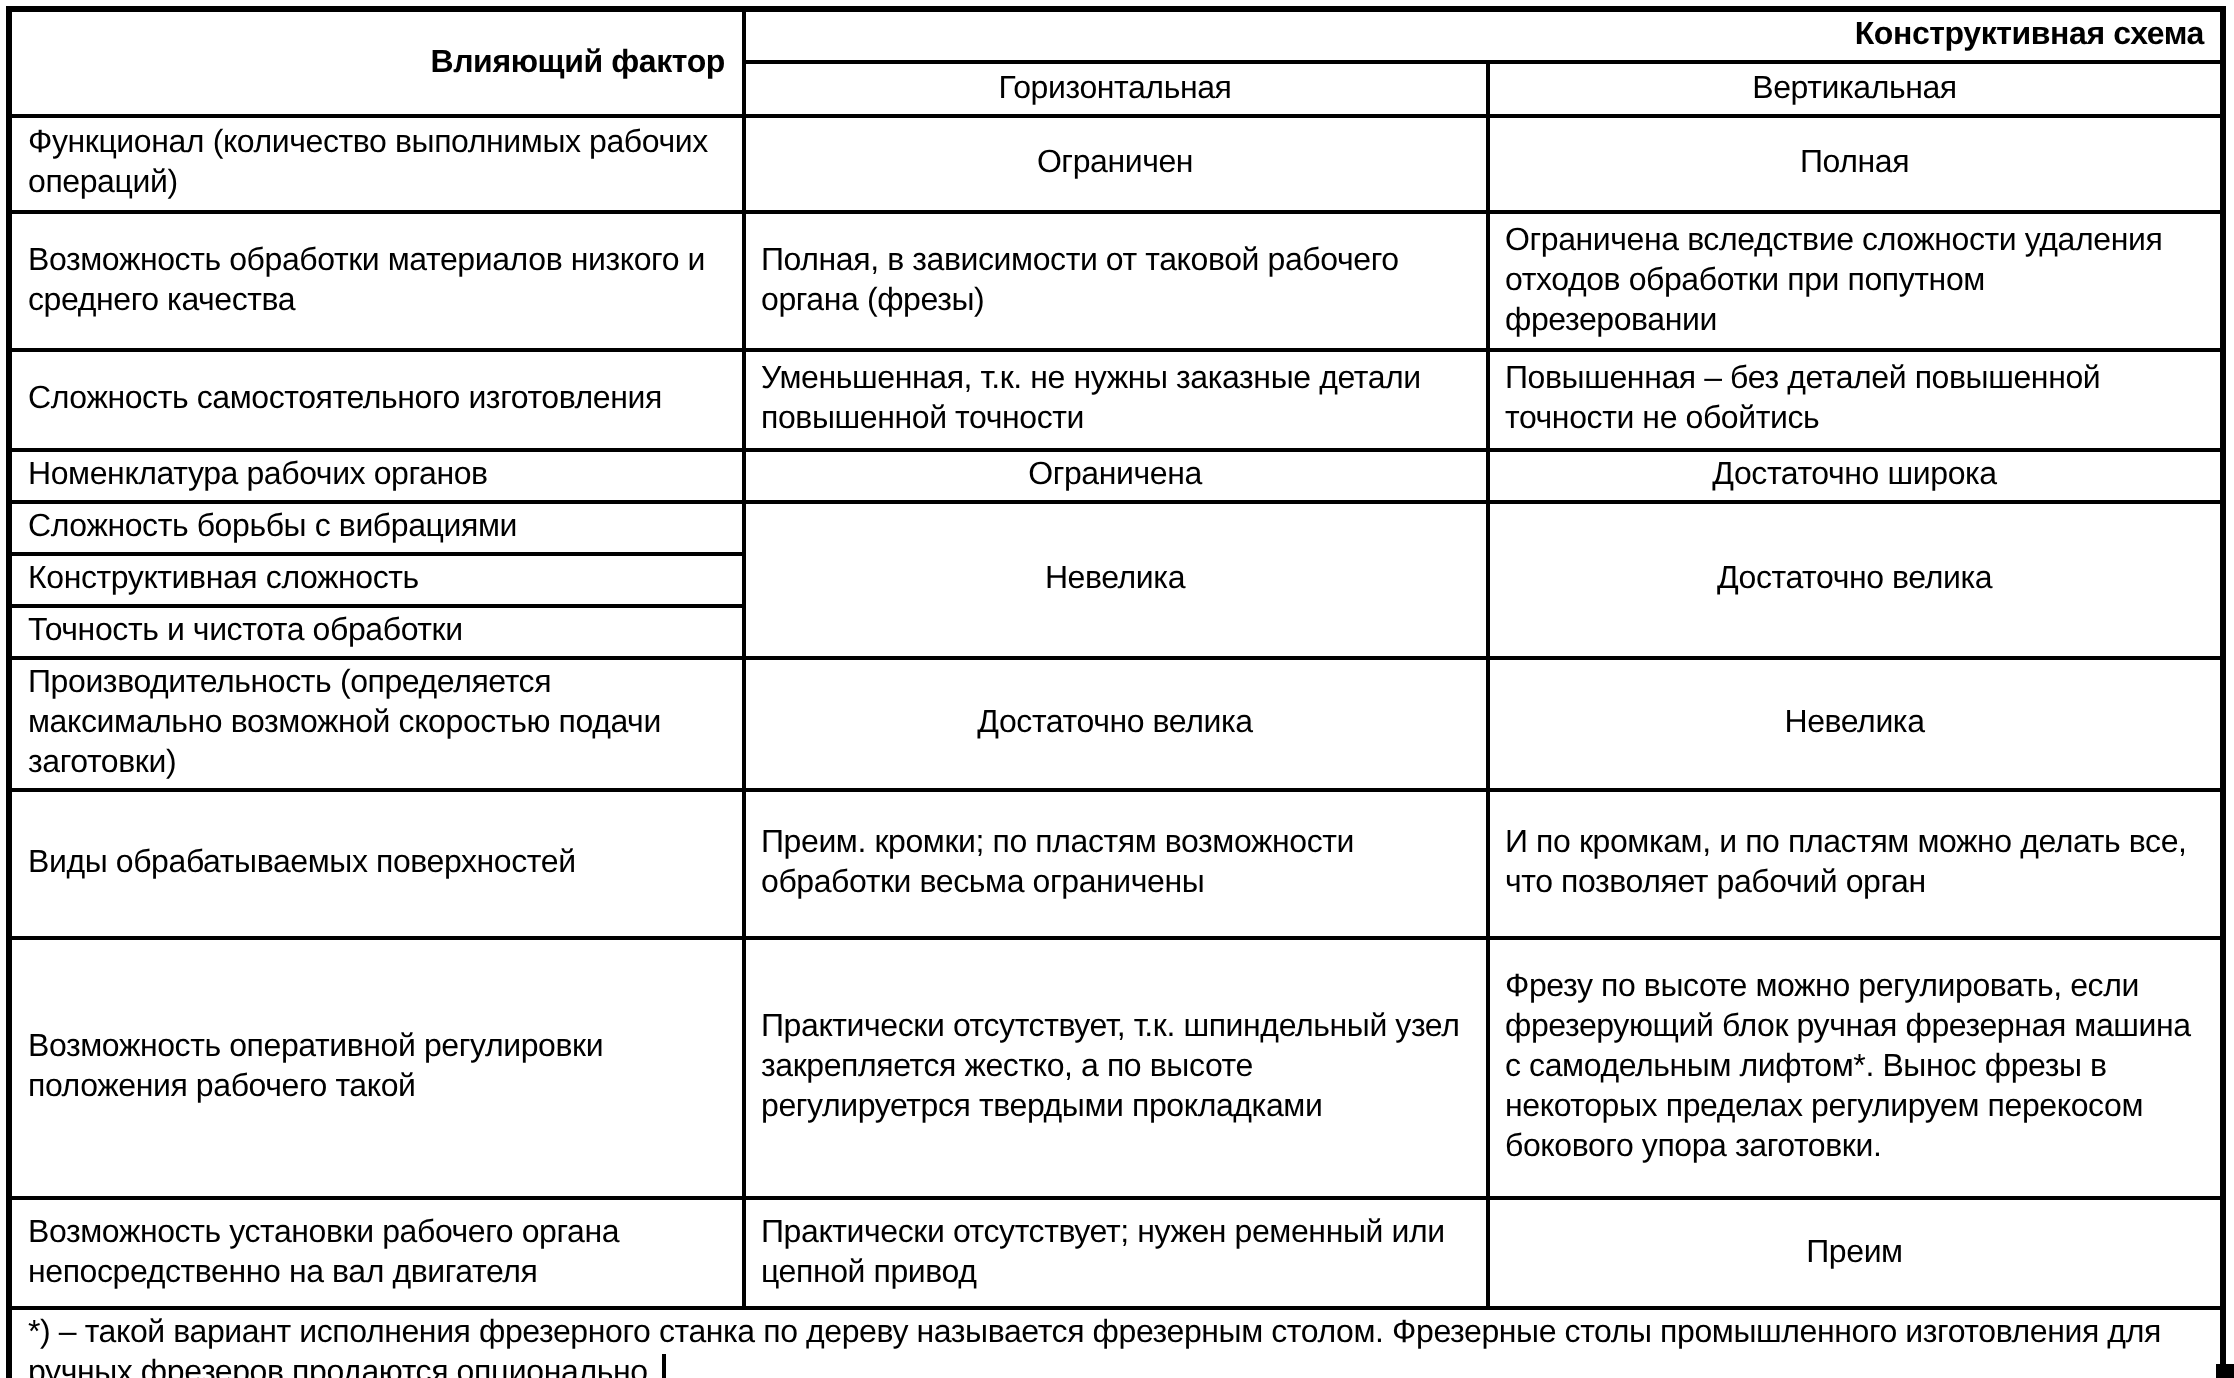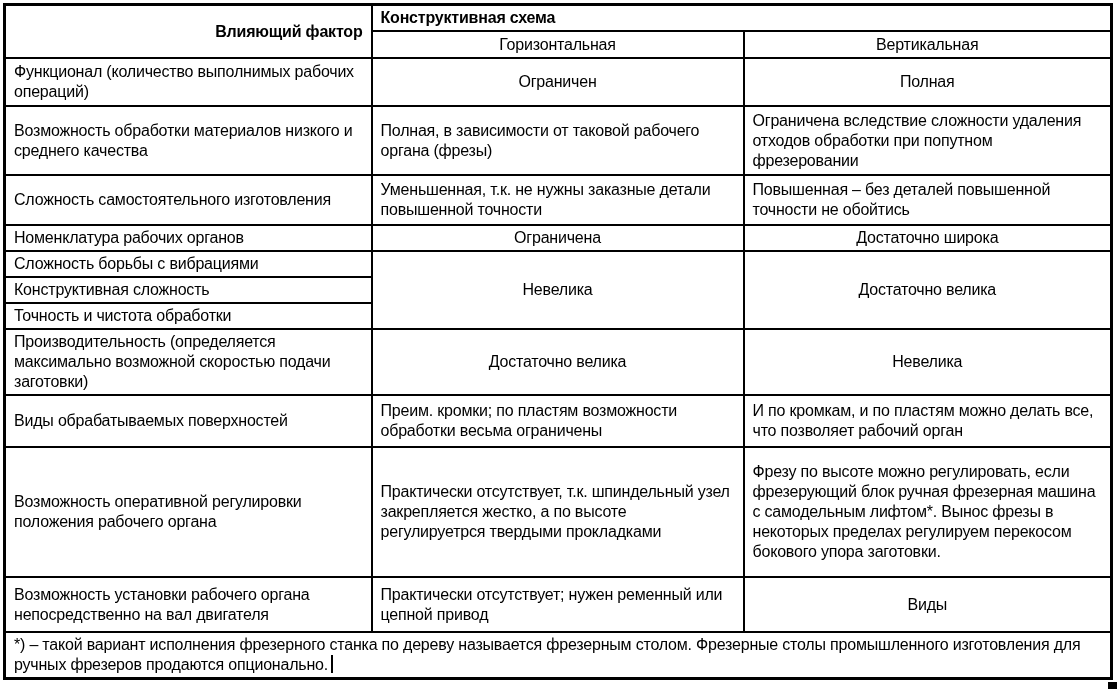--- a/index.html
+++ b/index.html
@@ -41,39 +41,39 @@
   .factor-cell { padding-left: 6px; padding-right: 6px; }
   
   .hdr-factor {
     font-size: 20px;
     font-weight: bold;
     text-align: right;
   }
   .hdr-scheme {
     font-size: 18px;
     font-weight: bold;
-    text-align: left;
+    text-align: right;
   }
   .hdr-sub {
     font-size: 18px;
     font-weight: normal;
     text-align: center;
   }
   
   tr.rh1 { height: 24px; }
   tr.rh2 { height: 27px; }
   tr.r1  { height: 48px; }
   tr.r2  { height: 69px; }
   tr.r3  { height: 50px; }
   tr.r4  { height: 24px; }
   tr.r5  { height: 24px; }
   tr.r6  { height: 24px; }
   tr.r7  { height: 23px; }
   tr.r8  { height: 61px; margin-left: 20px; }
-  tr.r9  { height: 52px; }
+  tr.r9  { height: 74px; }
   tr.r10 { height: 130px; }
   tr.r11 { height: 55px; }
   tr.rf  { height: 44px; }
   .footnote-cell {
     text-align: left;
     font-size: 16px;
     padding-left: 6px;
   }
   .text-caret {
     display: inline-block;
@@ -153,29 +153,29 @@
       <td class="c">Невелика</td>
     </tr>
 
     <tr class="r9">
       <td class="l factor-cell">Виды обрабатываемых поверхностей</td>
       <td class="l">Преим. кромки; по пластям возможности обработки весьма ограничены</td>
       <td class="l">И по кромкам, и по пластям можно делать все, что позволяет рабочий орган</td>
     </tr>
 
     <tr class="r10">
-      <td class="l factor-cell">Возможность оперативной регулировки положения рабочего органа</td>
+      <td class="l factor-cell">Возможность оперативной регулировки положения рабочего такой</td>
       <td class="l">Практически отсутствует, т.к. шпиндельный узел закрепляется жестко, а по высоте регулируетрся твердыми прокладками</td>
       <td class="l">Фрезу по высоте можно регулировать, если фрезерующий блок ручная фрезерная машина с самодельным лифтом*. Вынос фрезы в некоторых пределах регулируем перекосом бокового упора заготовки.</td>
     </tr>
 
     <tr class="r11">
       <td class="l factor-cell">Возможность установки рабочего органа непосредственно на вал двигателя</td>
       <td class="l">Практически отсутствует; нужен ременный или цепной привод</td>
-      <td class="c">Виды</td>
+      <td class="c">Преим</td>
     </tr>
 
     <tr class="rf">
       <td colspan="3" class="footnote-cell">
         <span>*) – такой вариант исполнения фрезерного станка по дереву называется фрезерным столом. Фрезерные столы промышленного изготовления для ручных фрезеров продаются опционально.</span><span class="text-caret"></span>
       </td>
     </tr>
   </tbody>
 </table>
 

